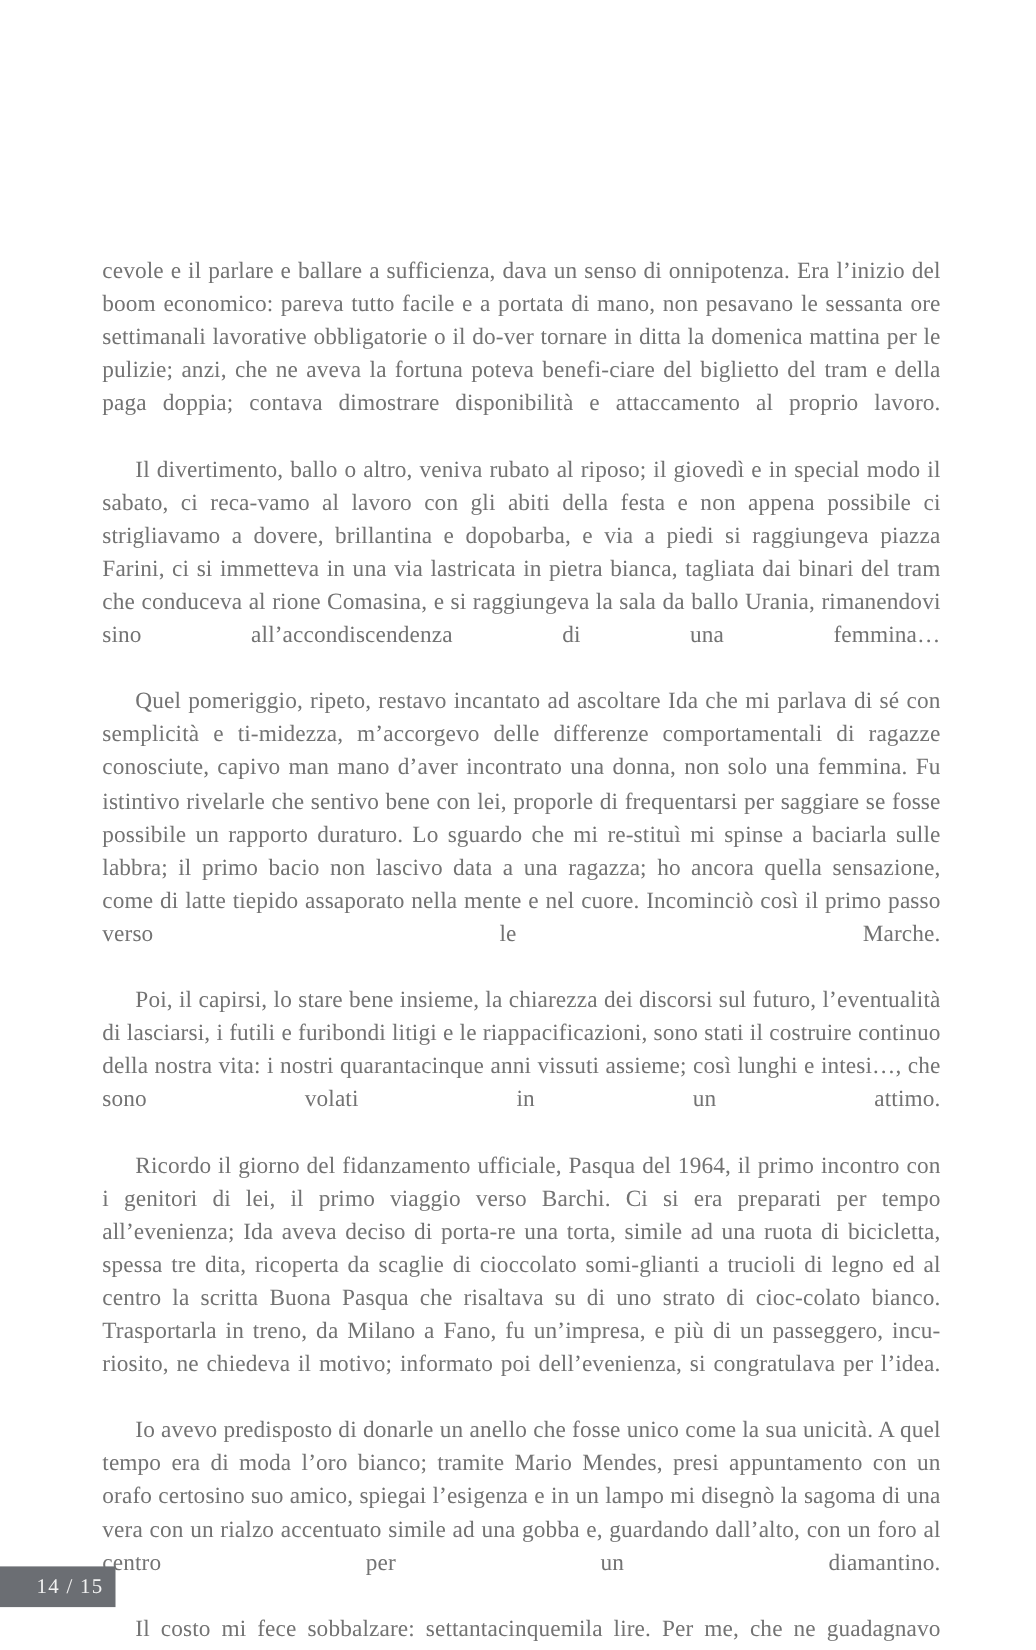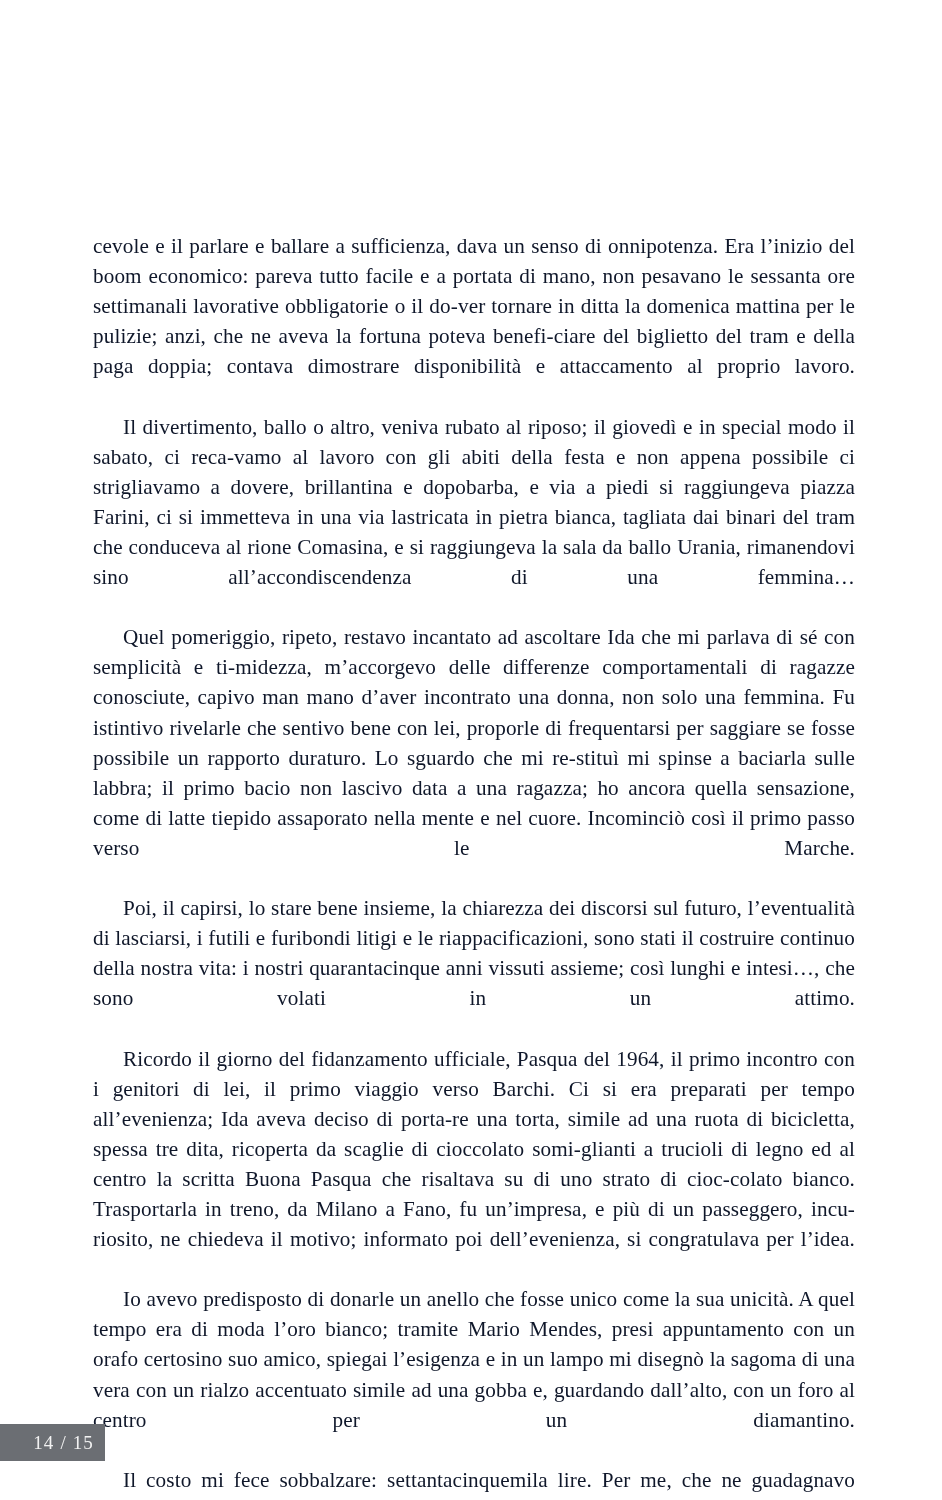--- a/index.html
+++ b/index.html
@@ -24,21 +24,21 @@
     top: 231px;
     width: 762px;
   }
 
   .para {
     margin: 0;
     text-align: justify;
     text-justify: inter-word;
     font-size: 21.2px;
     line-height: 30.1px;
-    color: #0f172a;
+    color: #737373;
     letter-spacing: 0.005em;
     word-spacing: 0.005em;
     text-indent: 30px;
     -webkit-font-smoothing: antialiased;
   }
 
   .para.no-indent {
     text-indent: 0;
   }
 

